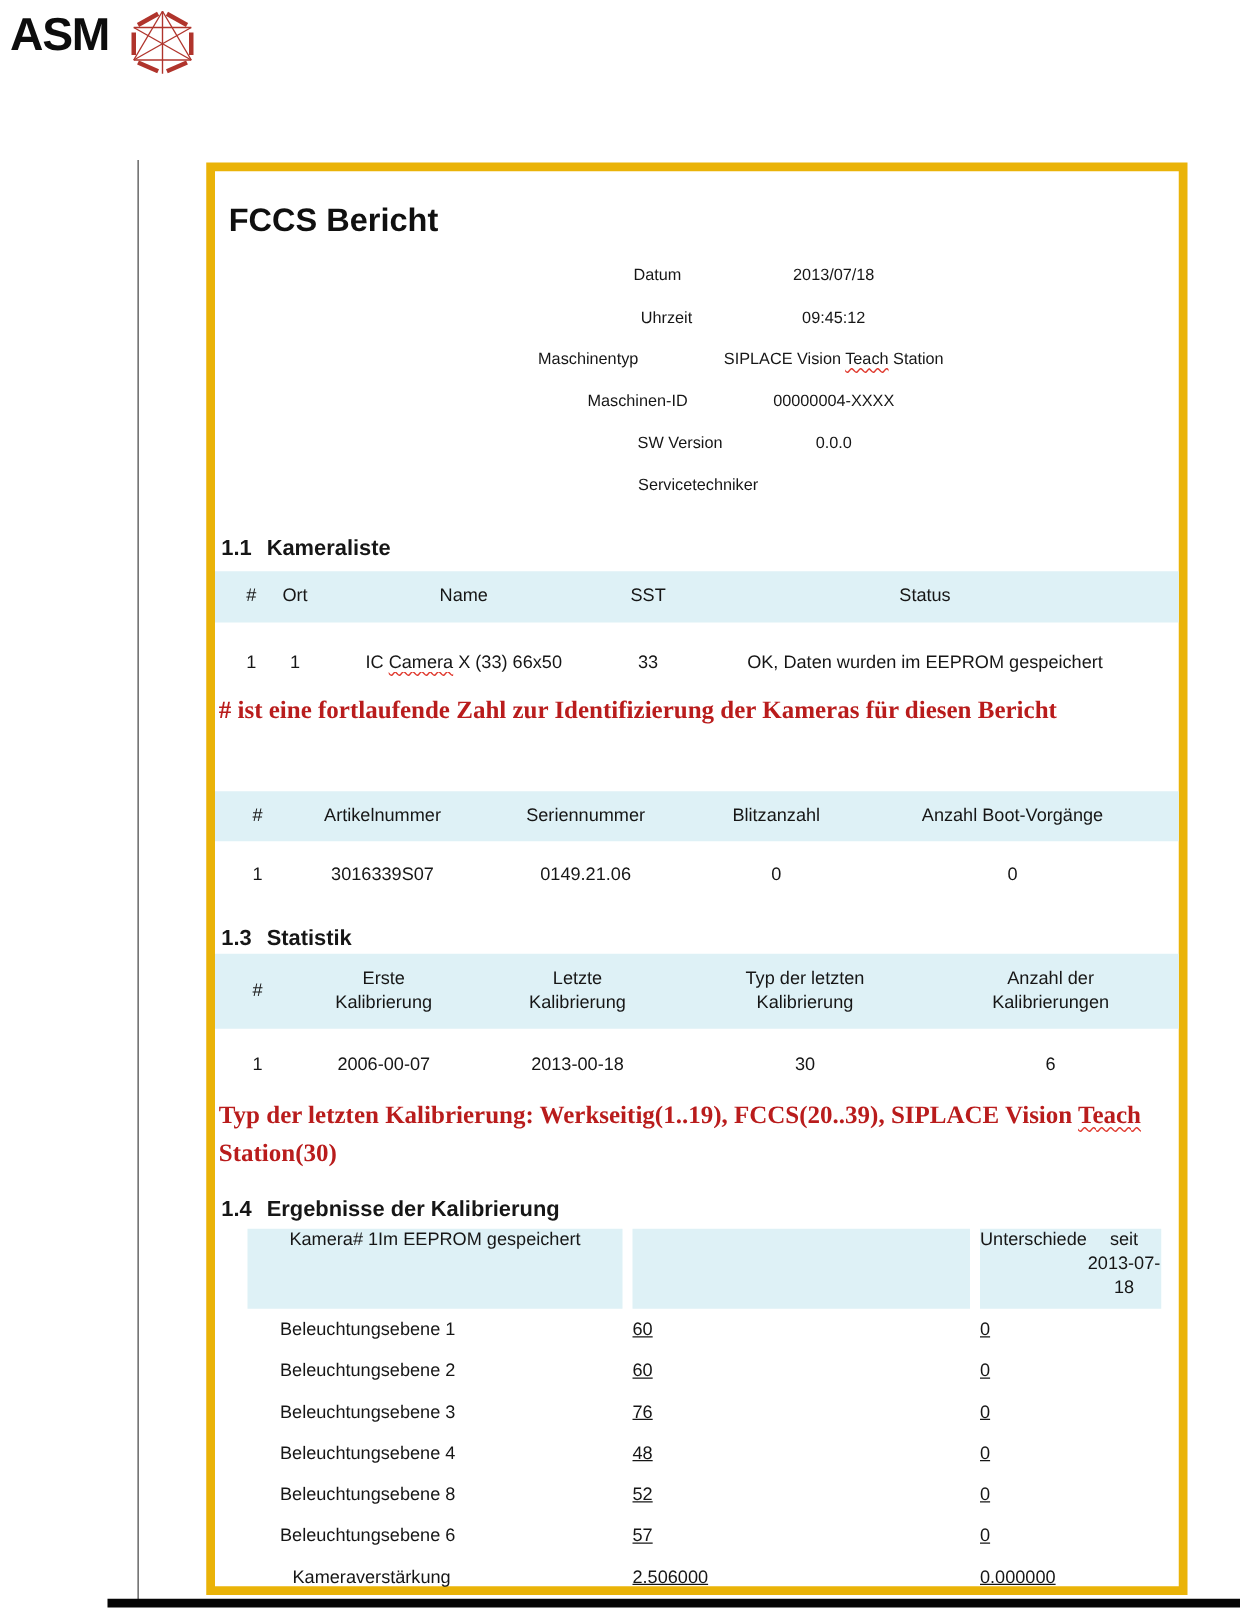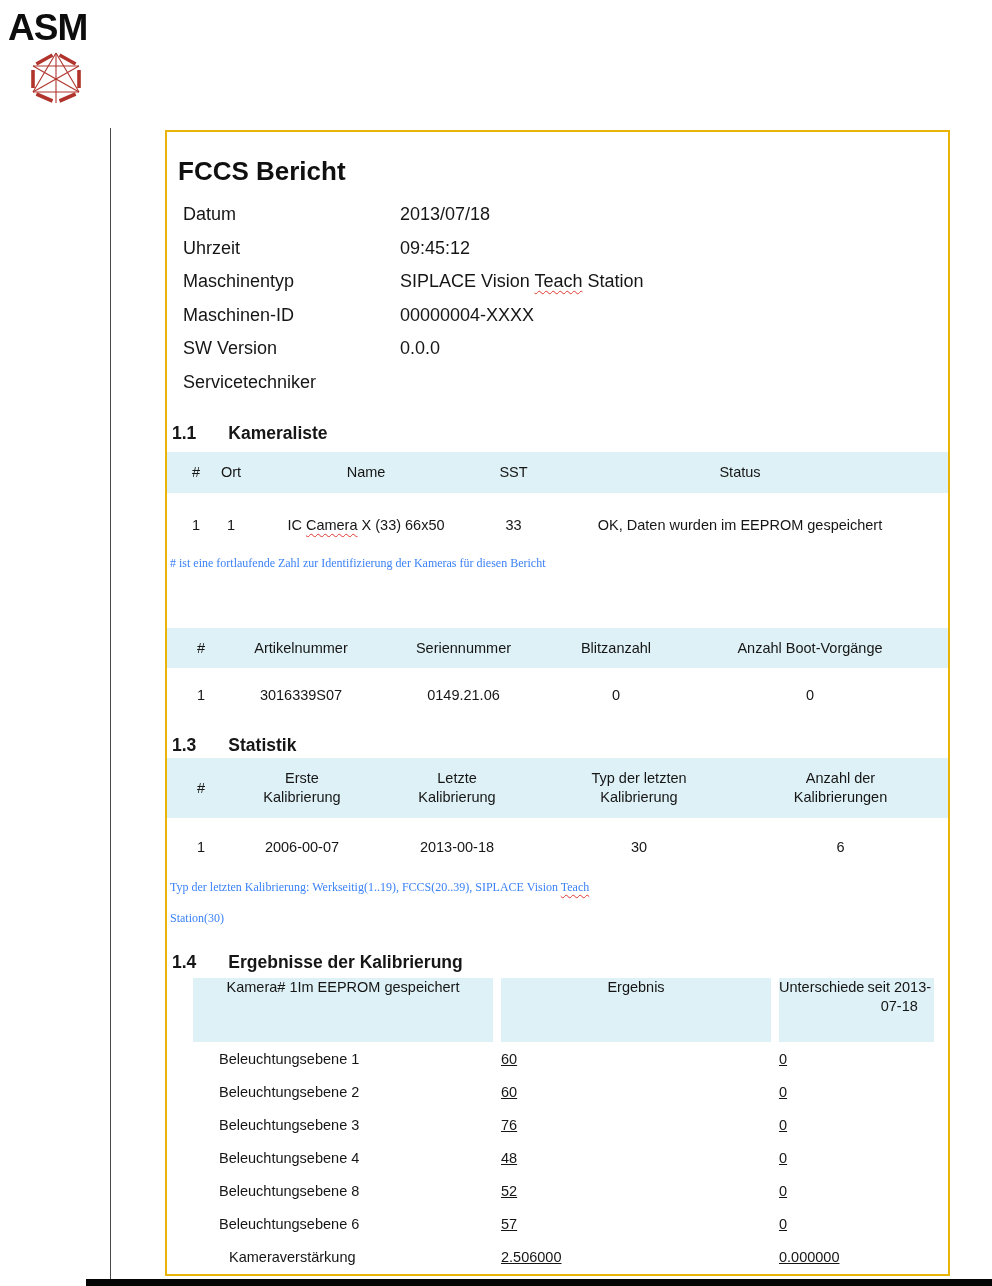--- a/index.html
+++ b/index.html
@@ -3,42 +3,42 @@
 <meta charset="utf-8">
 <style>
   html,body{margin:0;padding:0;}
   body{
     width:992px;height:1286px;position:relative;overflow:hidden;
     background:#ffffff;color:#161616;
     font-family:"Liberation Sans", sans-serif;
     -webkit-font-smoothing:antialiased;
   }
   
-  .brand{position:absolute;left:8px;top:6px;display:flex;align-items:center;flex-direction:column;}
+  .brand{position:absolute;left:8px;top:6px;display:flex;align-items:flex-start;}
   .brand-text{
     font-size:37px;font-weight:bold;letter-spacing:-1px;color:#0d0d0d;
     line-height:1.2;
   }
   .brand-mark{margin-left:16px;margin-top:0;}
   
   .edge-v{position:absolute;left:110px;top:128px;width:1px;height:1153px;background:#4a4a4a;}
   .edge-h{position:absolute;left:86px;top:1279px;width:906px;height:7px;background:#050505;}
   
   .doc{
     position:absolute;left:165px;top:130px;width:785px;height:1146px;
-    border:2px solid #eab308;box-sizing:border-box;background:#ffffff;
+    border:7px solid #eab308;box-sizing:border-box;background:#ffffff;
   }
   .doc > *{position:absolute;left:0;right:0;}
   .title{top:6px;left:11px;right:14px;font-size:26px;font-weight:bold;line-height:1.25;color:#101010;}
   
   .meta{top:66px;left:16px;right:14px;}
-  .meta-row{line-height:33.5px;font-size:18px;white-space:nowrap;}
+  .meta-row{line-height:33.5px;font-size:13px;white-space:nowrap;text-align:center;}
   .m-label{display:inline-block;width:217px;}
   
-  .sec-h{left:5px;right:14px;font-size:17.5px;font-weight:bold;line-height:22px;display:flex;gap:20px;}
+  .sec-h{left:5px;right:14px;font-size:17.5px;font-weight:bold;line-height:22px;display:flex;}
   .sec-num{margin-right:12px;}
   .h-s11{top:290px}.h-s12{top:464px}.h-s13{top:602px}.h-s14{top:819px}
   
   .band{background:#def1f6;}
   .grid{display:grid;align-items:center;padding:0 14px;box-sizing:border-box;font-size:14.5px;}
   .grid .c{text-align:center;line-height:17px;}
   .grid .two{line-height:19px;}
   .band-s11{top:320px;height:41px;grid-template-columns:30px 40px 230px 65px 1fr;}
   .row-s11 {top:378px;height:30px;grid-template-columns:30px 40px 230px 65px 1fr;}
   .band-s12{top:496px;height:40px;grid-template-columns:40px 160px 165px 140px 1fr;}
@@ -48,21 +48,21 @@
   .band-s14{top:846px;height:64px;left:12px;grid-template-columns:300px 270px 1fr;column-gap:8px;}
   .band-s14 .cell{background:#def1f6;height:100%;display:flex;flex-direction:row;justify-content:center;}
   .band-s14{background:transparent;}
   .rows-s14{top:910px;left:12px;right:0;}
   .r14{display:grid;grid-template-columns:300px 270px 1fr;column-gap:8px;align-items:center;
        height:33px;padding:0 14px;box-sizing:border-box;font-size:14.5px;}
   .r14 .lbl{text-align:left;padding-left:26px;}
   .r14 .lbl.indent{padding-left:36px;}
   .r14 .val{text-align:left;text-decoration:underline;}
   
-  .note{left:3px;right:10px;font-family:"Liberation Serif", serif;font-size:12px;line-height:30.5px;color:#3b82f6;}
+  .note{left:3px;right:10px;font-family:"Liberation Serif", serif;font-size:20px;line-height:30.5px;color:#b91c1c;font-weight:bold;}
   .note-s11{top:418px;line-height:26px;}
   .note-s13{top:740px;}
   
   .sq{text-decoration:underline wavy #e0392e 1px;text-underline-offset:3px;text-decoration-skip-ink:none;}
 </style>
 </head>
 <body>
 
 <div>
 
@@ -192,21 +192,20 @@
     <div class="sec-h h-s14">
       <span class="sec-num">1.4</span>
       <span>Ergebnisse der Kalibrierung</span>
     </div>
     <div class="grid band-s14">
       <div class="cell c two">
           <div>Kamera# 1</div>
           <div>Im EEPROM gespeichert</div>
         </div>
       <div class="cell c two">
-          <div>Ergebnis</div>
         </div>
       <div class="cell c two">
           <div>Unterschiede</div>
           <div>seit 2013-07-18</div>
         </div>
     </div>
     <div class="rows-s14">
       <div class="r14">
         <div class="lbl">Beleuchtungsebene 1</div>
         <div class="val">60</div>

